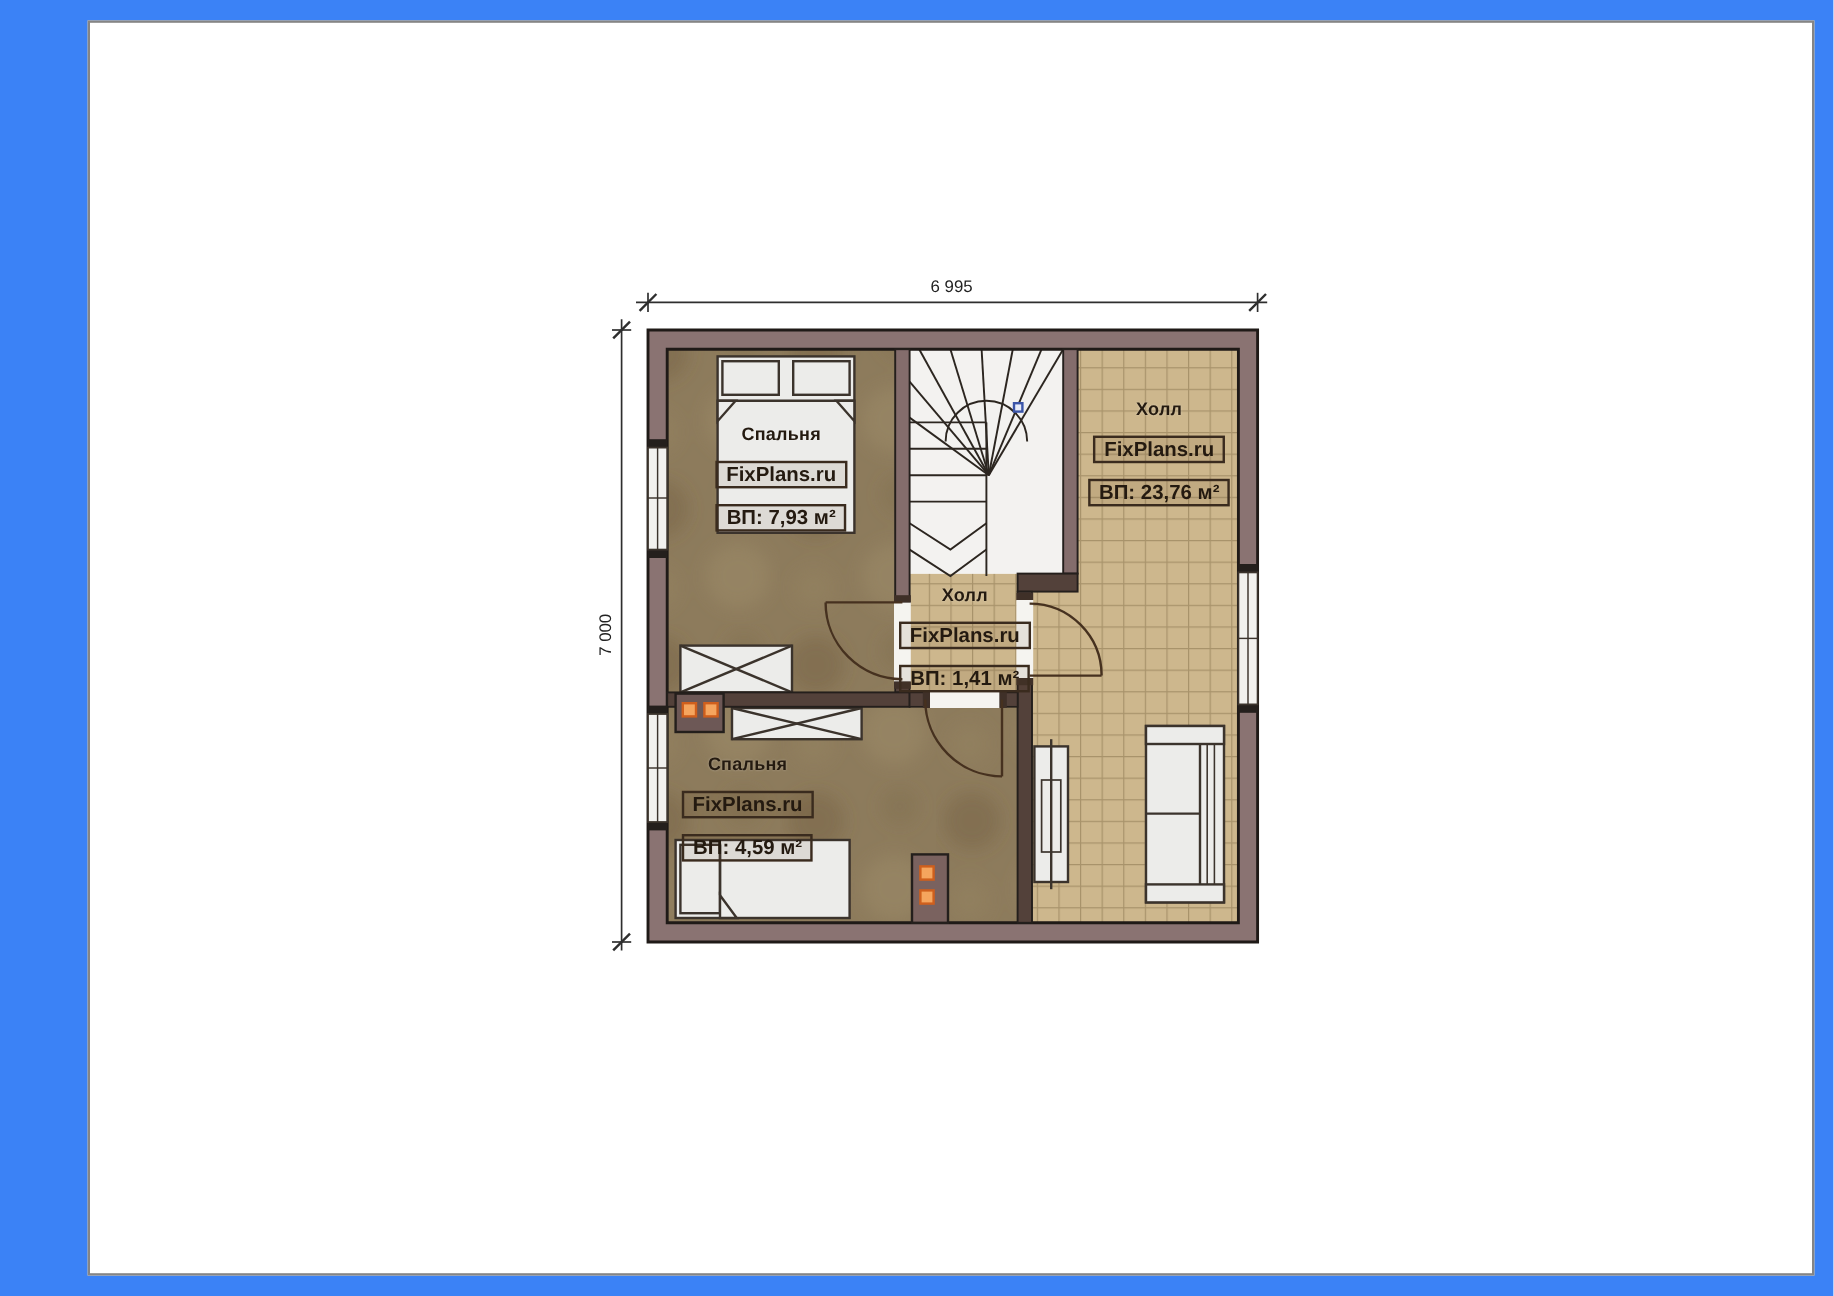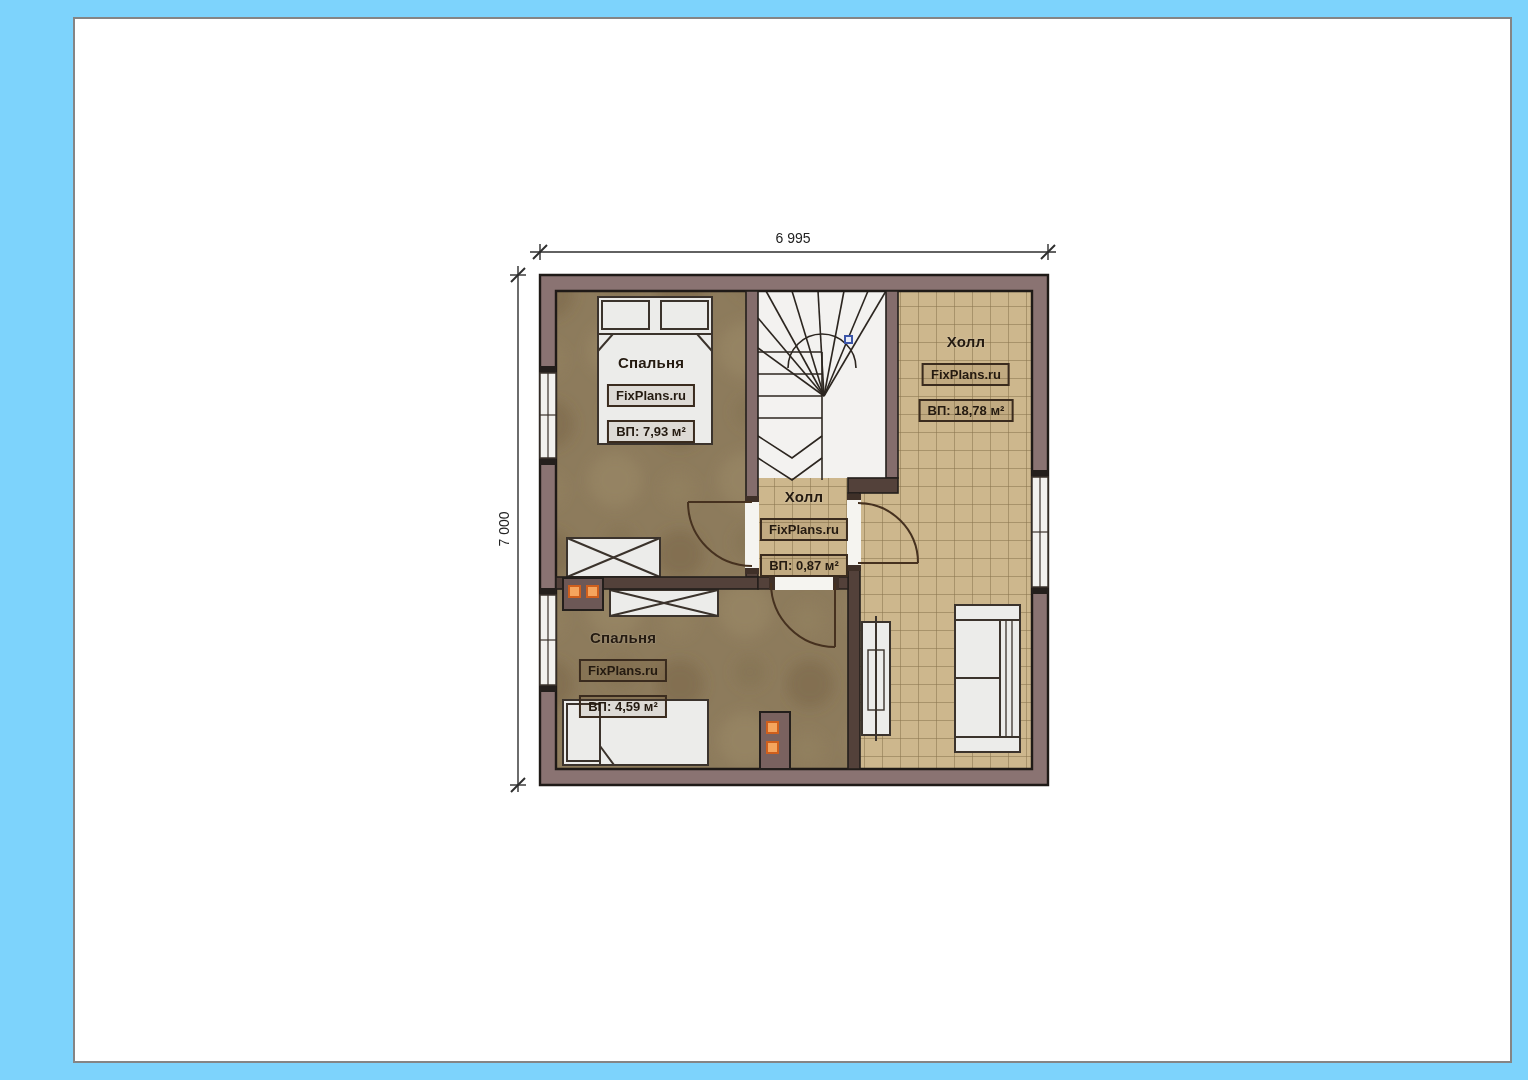--- a/index.html
+++ b/index.html
@@ -1,21 +1,21 @@
 <!DOCTYPE html>
 <html><head>
 <meta charset="utf-8">
 <style>
   html,body{margin:0;padding:0;background:#ffffff;width:1528px;height:1080px;overflow:hidden;}
-  #stage{position:relative;width:1528px;height:1080px;background:#7dd3fc;font-family:"Liberation Sans",sans-serif;}
+  #stage{position:relative;width:1528px;height:1080px;background:#3b82f6;font-family:"Liberation Sans",sans-serif;}
   #page-frame{position:absolute;left:73px;top:17px;width:1435px;height:1042px;border:2px solid #858585;background:#ffffff;}
   #plan-svg{position:absolute;left:0;top:0;width:1528px;height:1080px;}
   .room-label{position:absolute;transform:translateX(-50%);display:flex;flex-direction:column;align-items:center;gap:13px;color:#241a10;z-index:6;}
   .room-name{font-size:15px;font-weight:bold;letter-spacing:.2px;text-shadow:0 0 2px rgba(255,255,255,.35);}
-  .label-box{border:2px solid #3a2b1e;background:rgba(88,62,30,.10);padding:1px 7px;font-size:13px;font-weight:bold;white-space:nowrap;line-height:17px;}
+  .label-box{border:2px solid #3a2b1e;background:rgba(88,62,30,.10);padding:1px 7px;font-size:17px;font-weight:bold;white-space:nowrap;line-height:17px;}
   .dim{position:absolute;font-size:14px;color:#222;z-index:6;}
   #dim-top{left:793px;top:230px;transform:translateX(-50%);}
   #dim-left{left:504px;top:529px;transform:translate(-50%,-50%) rotate(-90deg);}
 </style>
 </head>
 <body>
 
 <div id="stage">
   <div id="page-frame"></div>
 
@@ -224,27 +224,27 @@
 
   <div class="room-label" style="left:651px;top:354px;">
     <div class="room-name">Спальня</div>
     <div class="label-box">FixPlans.ru</div>
     <div class="label-box">ВП: 7,93 м²</div>
   </div>
 
   <div class="room-label" style="left:966px;top:333px;">
     <div class="room-name">Холл</div>
     <div class="label-box">FixPlans.ru</div>
-    <div class="label-box">ВП: 18,78 м²</div>
+    <div class="label-box">ВП: 23,76 м²</div>
   </div>
 
   <div class="room-label" style="left:804px;top:488px;">
     <div class="room-name">Холл</div>
     <div class="label-box">FixPlans.ru</div>
-    <div class="label-box">ВП: 0,87 м²</div>
+    <div class="label-box">ВП: 1,41 м²</div>
   </div>
 
   <div class="room-label" style="left:623px;top:629px;">
     <div class="room-name">Спальня</div>
     <div class="label-box">FixPlans.ru</div>
     <div class="label-box">ВП: 4,59 м²</div>
   </div>
 </div>
 
 </body></html>

